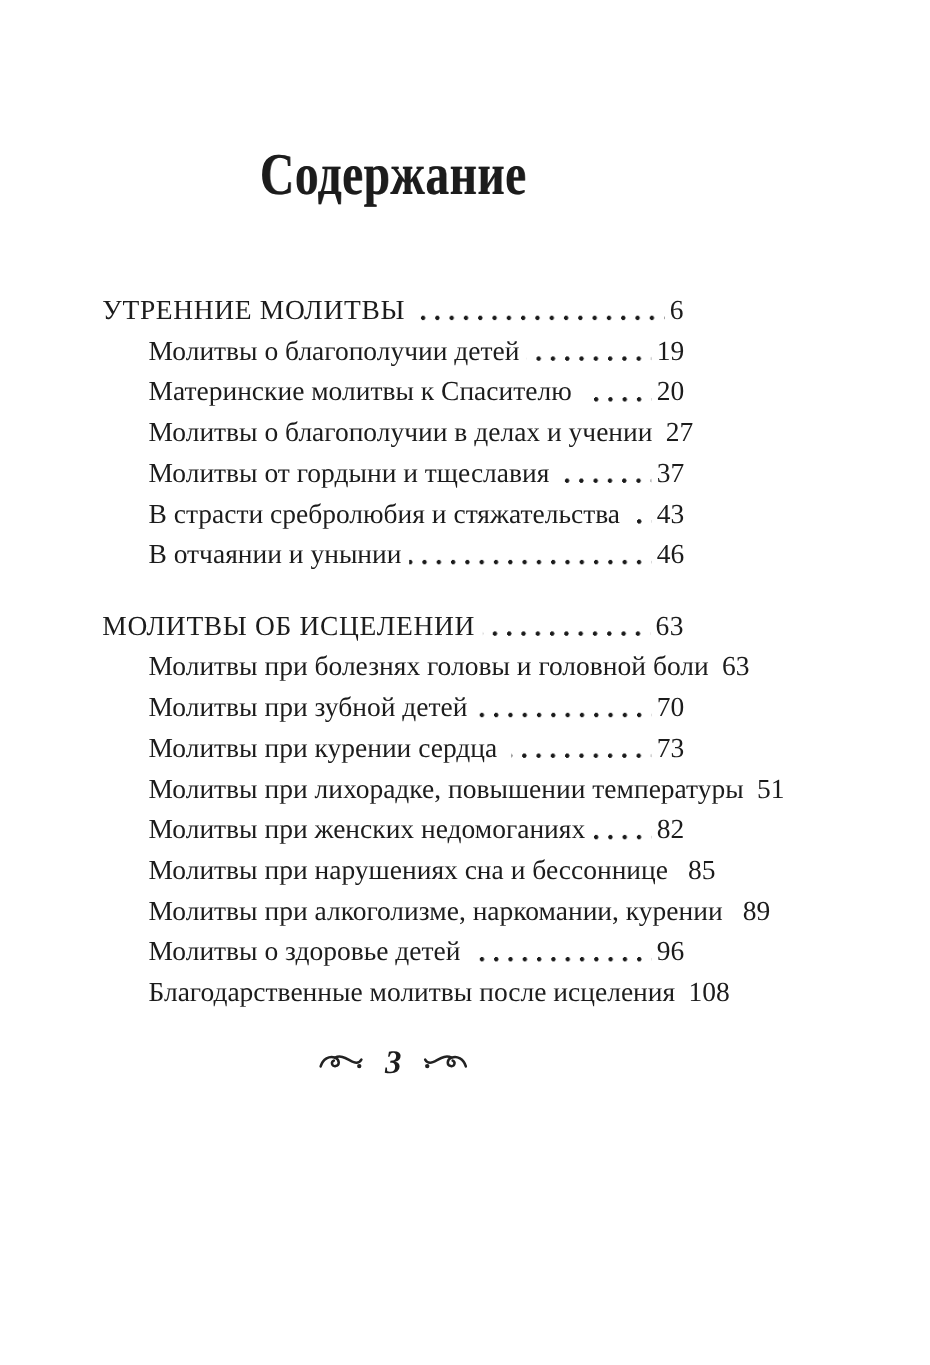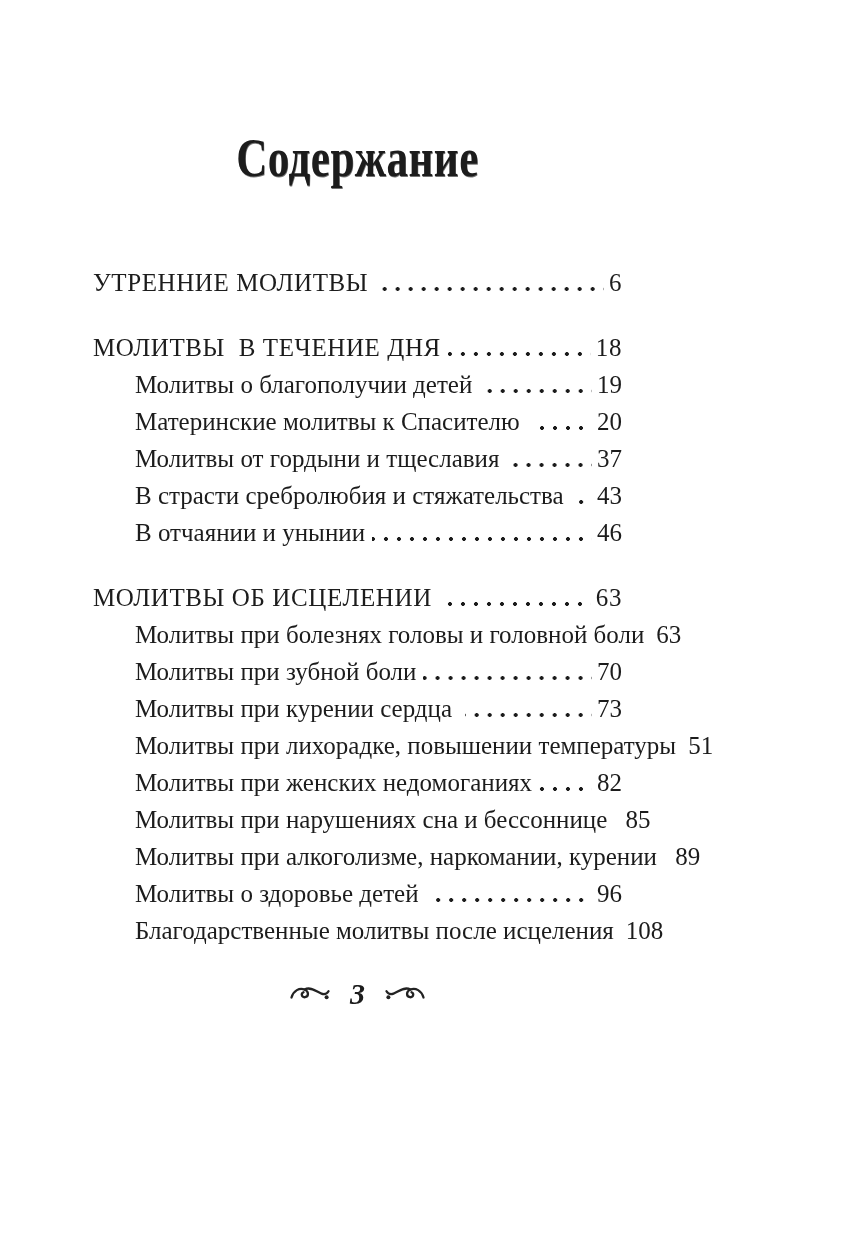--- a/index.html
+++ b/index.html
@@ -92,34 +92,34 @@
 <div class="page">
 
   <h1 class="title">Содержание</h1>
 
   <div class="toc">
       <div class="toc-row section">
     <span class="toc-label">УТРЕННИЕ МОЛИТВЫ</span>
     <span class="toc-leader"></span>
     <span class="toc-page">6</span>
   </div>
-      <div class="toc-row section">
-    <span class="toc-label">МОЛИТВЫ  В ТЕЧЕНИЕ ДНЯ</span>
-    <span class="toc-leader"></span>
-    <span class="toc-page">18</span>
-  </div>
       <div class="toc-row item">
     <span class="toc-label">Молитвы о благополучии детей</span>
     <span class="toc-leader"></span>
     <span class="toc-page">19</span>
   </div>
       <div class="toc-row item">
     <span class="toc-label">Материнские молитвы к Спасителю </span>
     <span class="toc-leader"></span>
     <span class="toc-page">20</span>
+  </div>
+      <div class="toc-row item">
+    <span class="toc-label">Молитвы о благополучии в делах и учении</span>
+    <span class="toc-leader"></span>
+    <span class="toc-page">27</span>
   </div>
       <div class="toc-row item">
     <span class="toc-label">Молитвы от гордыни и тщеславия</span>
     <span class="toc-leader"></span>
     <span class="toc-page">37</span>
   </div>
       <div class="toc-row item">
     <span class="toc-label">В страсти сребролюбия и стяжательства </span>
     <span class="toc-leader"></span>
     <span class="toc-page">43</span>
@@ -133,21 +133,21 @@
     <span class="toc-label">МОЛИТВЫ ОБ ИСЦЕЛЕНИИ</span>
     <span class="toc-leader"></span>
     <span class="toc-page">63</span>
   </div>
       <div class="toc-row item">
     <span class="toc-label">Молитвы при болезнях головы и головной боли</span>
     <span class="toc-leader"></span>
     <span class="toc-page">63</span>
   </div>
       <div class="toc-row item">
-    <span class="toc-label">Молитвы при зубной боли</span>
+    <span class="toc-label">Молитвы при зубной детей</span>
     <span class="toc-leader"></span>
     <span class="toc-page">70</span>
   </div>
       <div class="toc-row item">
     <span class="toc-label">Молитвы при курении сердца </span>
     <span class="toc-leader"></span>
     <span class="toc-page">73</span>
   </div>
       <div class="toc-row item">
     <span class="toc-label">Молитвы при лихорадке, повышении температуры</span>

